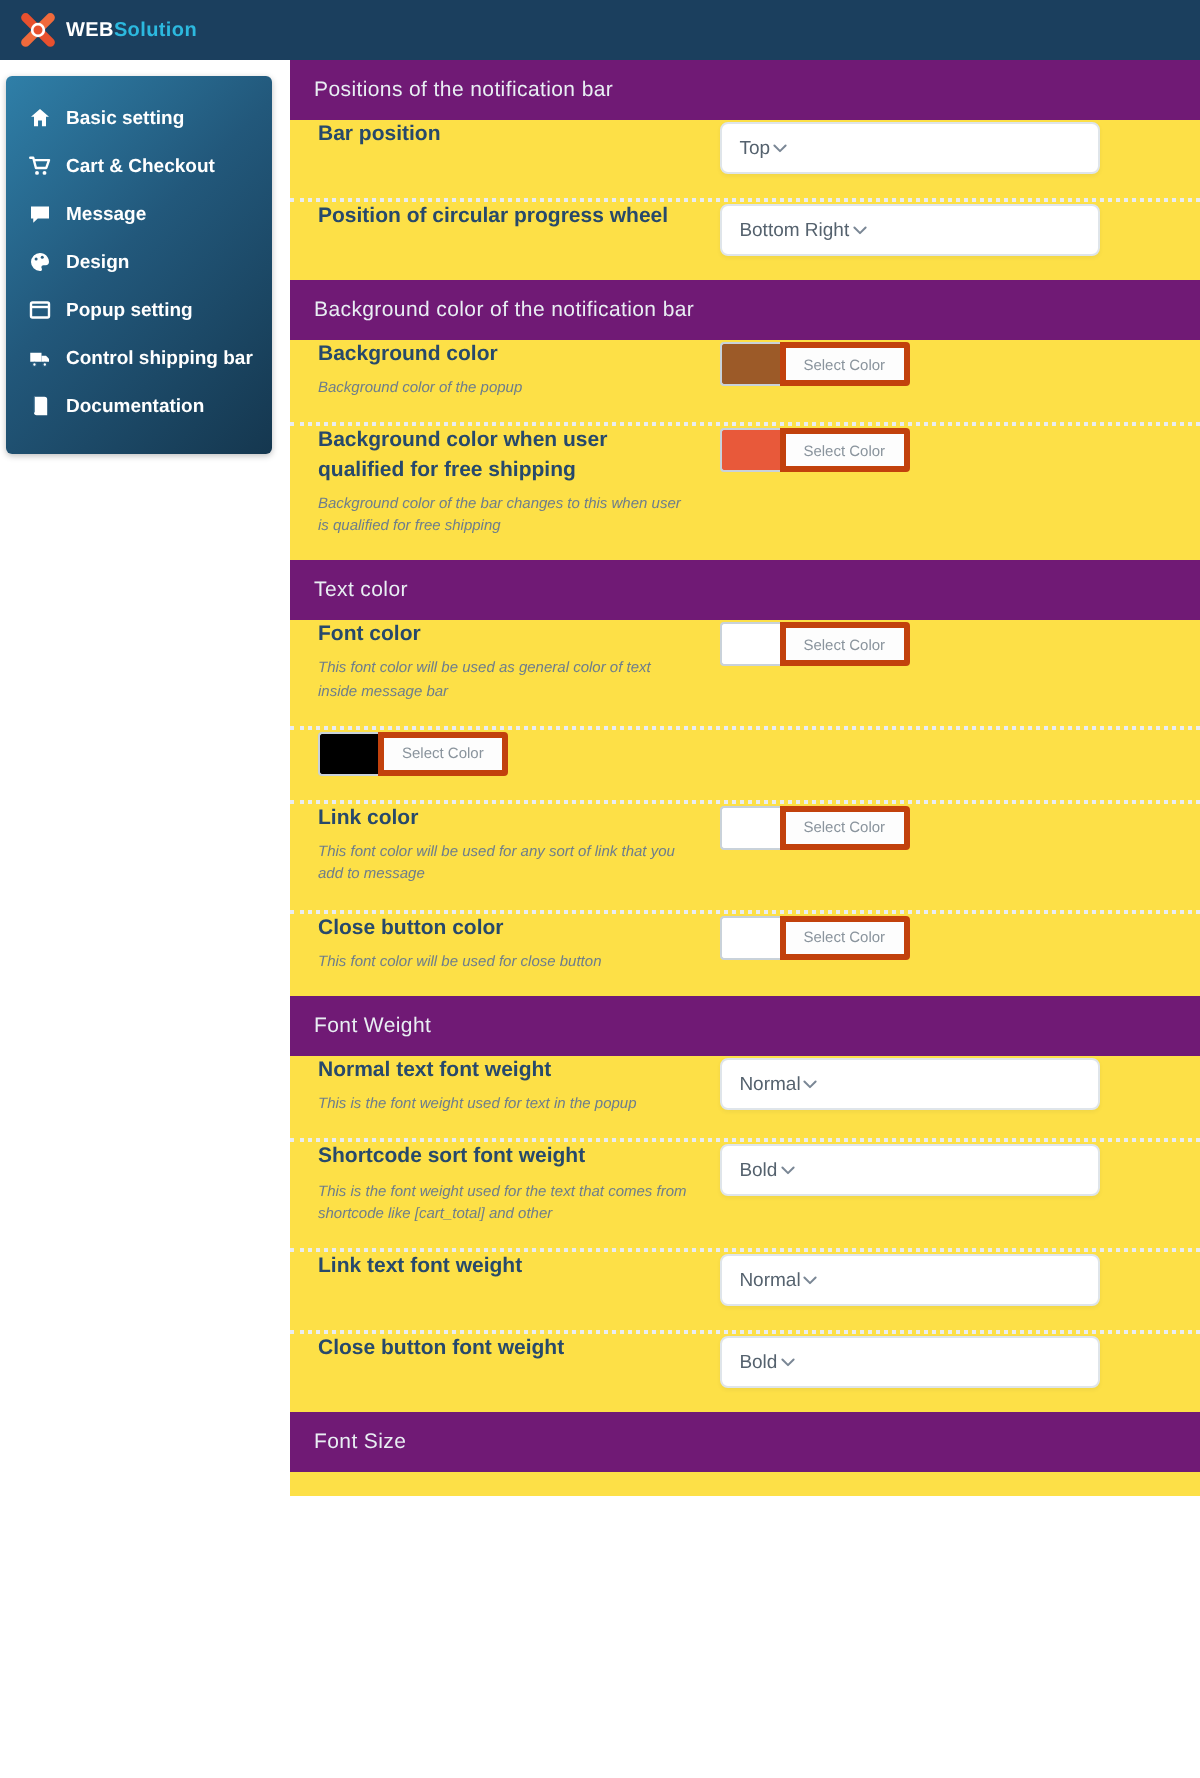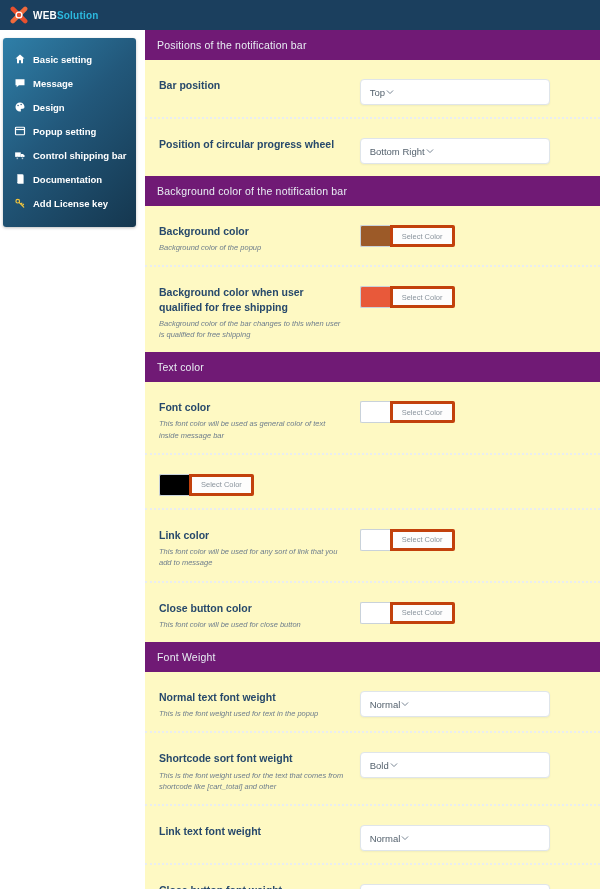--- a/index.html
+++ b/index.html
@@ -20,21 +20,21 @@
     border-radius:3px; padding:9px 0 12px 0; box-shadow:0 1px 3px rgba(0,0,0,.25); }
   .side-item { display:flex; align-items:center; gap:7px; padding:6px 11px;
     color:#ffffff; font-size:9.5px; font-weight:bold; cursor:pointer; white-space:nowrap; }
   .side-item .icn { width:12px; height:12px; flex:0 0 12px; display:flex; align-items:center; }
   .side-item .icn svg { width:12px; height:12px; }
 
   
   .main { position:absolute; left:145px; top:30px; width:455px; }
   .section-head { background:#701a75; color:#e8eef3; font-size:10.5px;
     padding:9px 12px; letter-spacing:.2px; }
-  .row { display:flex; background:#fef9c3; padding:18px 14px 12px 14px; }
+  .row { display:flex; background:#fde047; padding:0 14px 12px 14px; }
   .row + .row { border-top:2px dotted #e9edf1; }
   .row-label { width:47%; padding-right:16px; }
   .row-label h4 { color:#27496b; font-size:10.5px; font-weight:bold; line-height:1.35; }
   .row-label p { color:#6d7d8c; font-size:7.5px; font-style:italic; margin-top:4px; line-height:1.5; }
   .row-ctrl { flex:1; display:flex; align-items:flex-start; padding-top:1px; }
 
   
   .sel { width:190px; height:26px; border:1px solid #dfe5ea; border-radius:4px;
     background:#fff; display:flex; align-items:center; justify-content:flex-start;
     padding:0 9px; font-size:9.5px; color:#55626e; cursor:pointer;
@@ -68,20 +68,30 @@
       <span class="icn">
         <svg viewBox="0 0 16 16">
           <path d="M8 2L14 7.2H12V13.5H9.3V9.6H6.7V13.5H4V7.2H2Z" fill="#ffffff"></path>
         </svg>
       </span>
       <span>Basic setting</span>
     </div>
     <div class="side-item">
       <span class="icn">
         <svg viewBox="0 0 16 16">
+          <path d="M1.5 2.5h2l1.8 6.8h6.9l1.8-5.2H4.2" fill="none" stroke="#ffffff" stroke-width="1.6" stroke-linecap="round" stroke-linejoin="round"></path>
+          <circle cx="6" cy="12.6" r="1.3" fill="#ffffff"></circle>
+          <circle cx="11" cy="12.6" r="1.3" fill="#ffffff"></circle>
+        </svg>
+      </span>
+      <span>Cart &amp; Checkout</span>
+    </div>
+    <div class="side-item">
+      <span class="icn">
+        <svg viewBox="0 0 16 16">
           <path d="M2 3h12v8H6.5L3.5 13.8V11H2Z" fill="#ffffff"></path>
         </svg>
       </span>
       <span>Message</span>
     </div>
     <div class="side-item">
       <span class="icn">
         <svg viewBox="0 0 16 16">
           <path d="M8 2a6 6 0 1 0 0 12c1.2 0 1.6-.9 1.1-1.8-.5-1 .1-2 1.2-2h1.4A2.3 2.3 0 0 0 14 7.9C13.9 4.6 11.3 2 8 2Z" fill="#ffffff"></path>
           <circle cx="5.4" cy="6" r="1" fill="#2a5e80"></circle>
@@ -112,29 +122,20 @@
     </div>
     <div class="side-item">
       <span class="icn">
         <svg viewBox="0 0 16 16">
           <path d="M4 1.8h7a1.8 1.8 0 0 1 1.8 1.8v10.6H5.8A1.8 1.8 0 0 1 4 12.4Z" fill="#ffffff"></path>
           <path d="M4 12.4V1.8" stroke="#2a5e80"></path>
         </svg>
       </span>
       <span>Documentation</span>
     </div>
-    <div class="side-item">
-      <span class="icn">
-        <svg viewBox="0 0 16 16">
-          <circle cx="5" cy="5.6" r="2.4" fill="none" stroke="#f2c53d" stroke-width="1.6" stroke-linecap="round" stroke-linejoin="round"></circle>
-          <path d="M7 7.4l6 6M11 11.4l1.7-1.7M9.2 9.6l1.3-1.3" fill="none" stroke="#f2c53d" stroke-width="1.6" stroke-linecap="round" stroke-linejoin="round"></path>
-        </svg>
-      </span>
-      <span>Add License key</span>
-    </div>
   </nav>
 
 <div class="main" id="main">
     <div class="section-head">Positions of the notification bar</div>
     <div class="row">
       <div class="row-label">
         <h4>Bar position</h4>
       </div>
       <div class="row-ctrl">
         <div class="sel">

